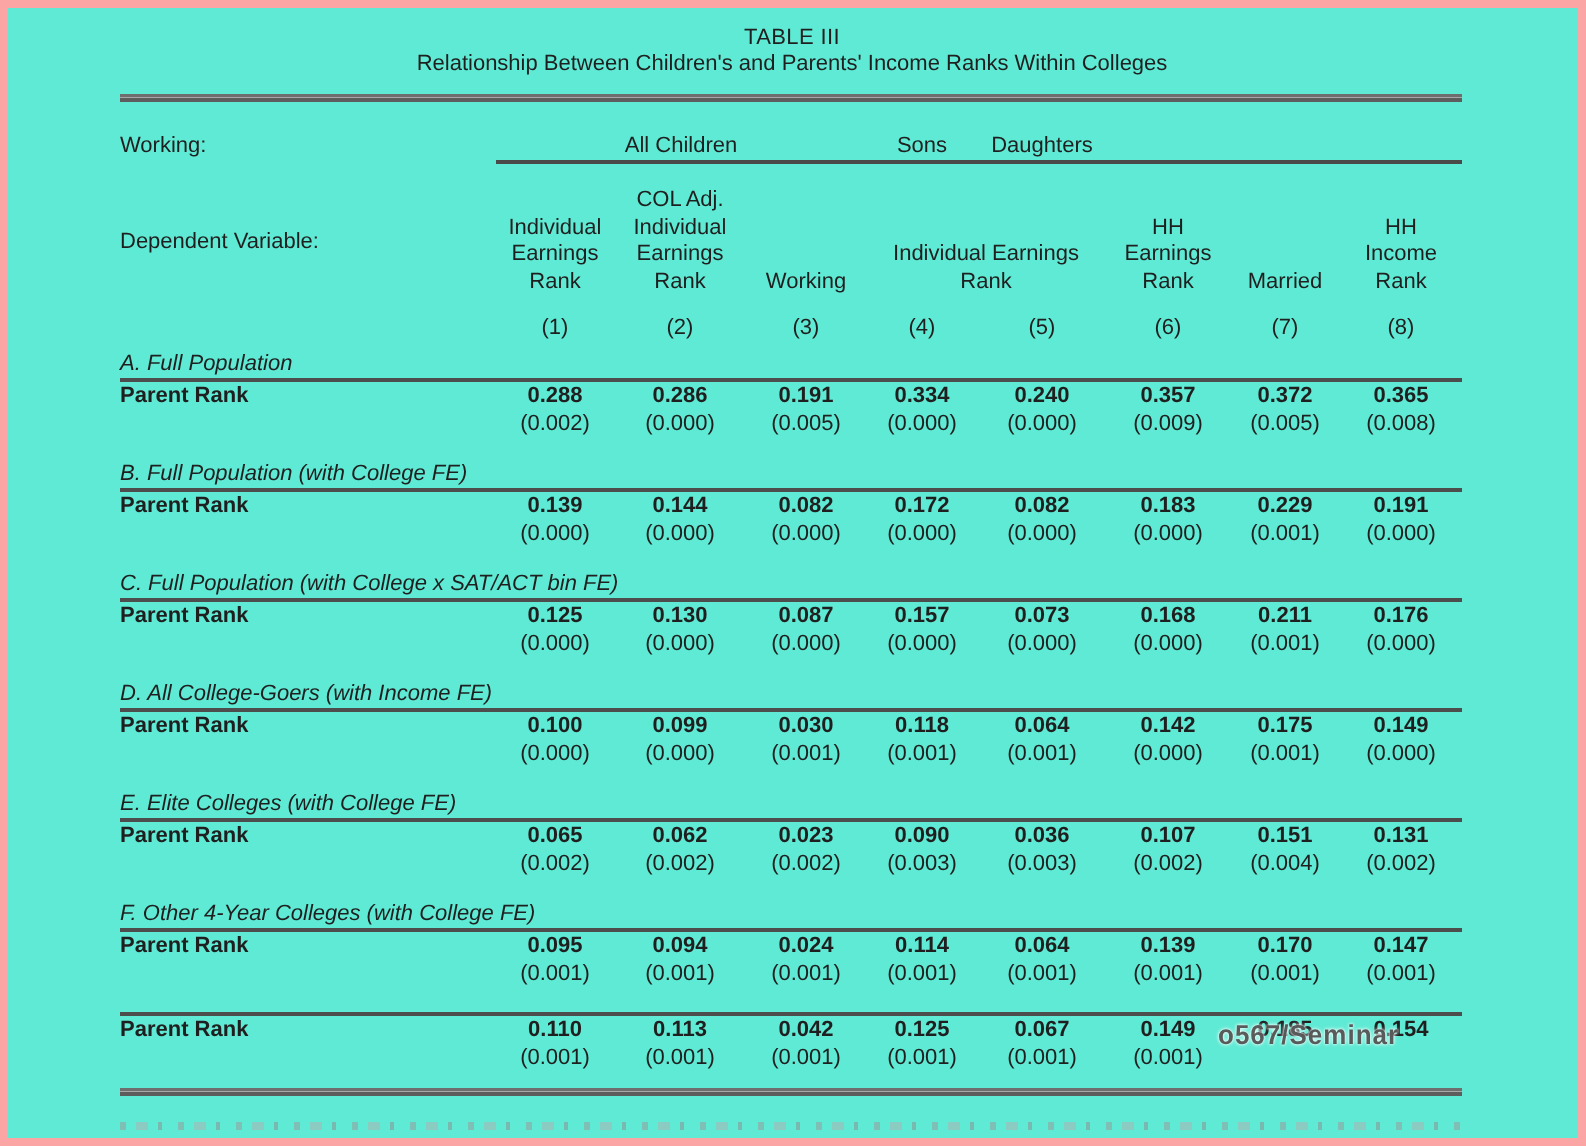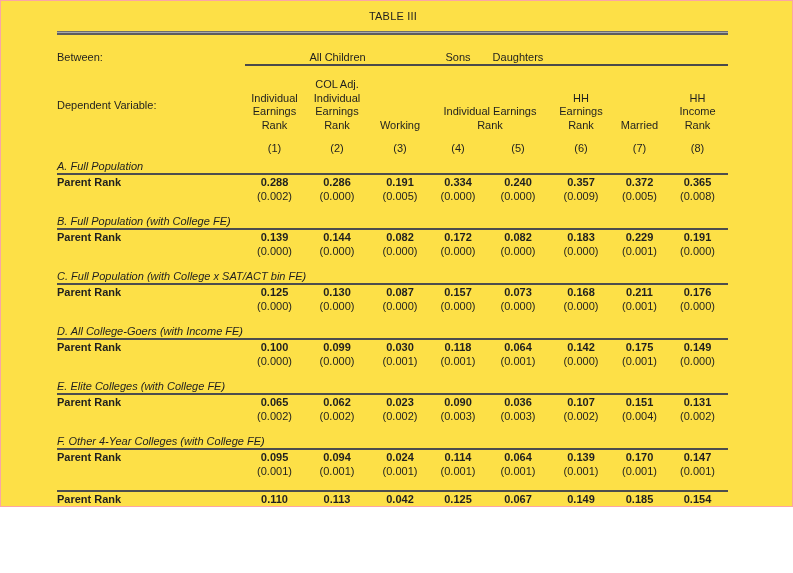--- a/index.html
+++ b/index.html
@@ -1,18 +1,18 @@
 <!DOCTYPE html>
 <html><head>
 <meta charset="utf-8">
 <style>
   * { margin:0; padding:0; box-sizing:border-box; }
   html,body { background:#fff; }
   body { width:793px; height:573px; font-family:"Liberation Sans", sans-serif; color:#1f1f1f; }
-  .screen { position:relative; width:793px; height:507px; background:#fde047; border:1px solid #fca5a5; overflow:hidden; }
+  .screen { position:relative; width:793px; height:573px; background:#5eead4; border:4px solid #fca5a5; overflow:hidden; }
   .page { position:absolute; inset:0; padding-top:9px; filter:blur(0.3px); }
 
   .title-block { width:672px; margin-left:56px; text-align:center; }
   .title { font-size:11px; line-height:13px; letter-spacing:0.2px; }
   .subtitle { font-size:11px; line-height:13px; }
 
   .table { width:671px; margin-left:56px; }
   .rule-thick { height:4px; margin-top:8px;
       background:linear-gradient(to bottom,#6e6e6e 0 35%, #a8a8a8 35% 55%, #5d5d5d 55% 100%); }
   .rule-thick.bottom { margin-top:8px; }
@@ -49,27 +49,28 @@
       transform:scaleY(1.05); }
 </style>
 </head>
 <body>
 
 <div class="screen">
   <div class="page">
 
     <div class="title-block">
       <div class="title">TABLE III</div>
+      <div class="subtitle">Relationship Between Children's and Parents' Income Ranks Within Colleges</div>
     </div>
 
     <div class="table">
       <div class="rule-thick"></div>
 
       <div class="trow group-row">
-        <div class="cell left">Between:</div>
+        <div class="cell left">Working:</div>
         <div class="cell span3">All Children</div>
         <div class="cell">Sons</div>
         <div class="cell">Daughters</div>
       </div>
       <div class="group-underline"></div>
 
       <div class="trow colheads">
         <div class="cell left dv">Dependent Variable:</div>
         <div class="cell ch">Individual
 Earnings

